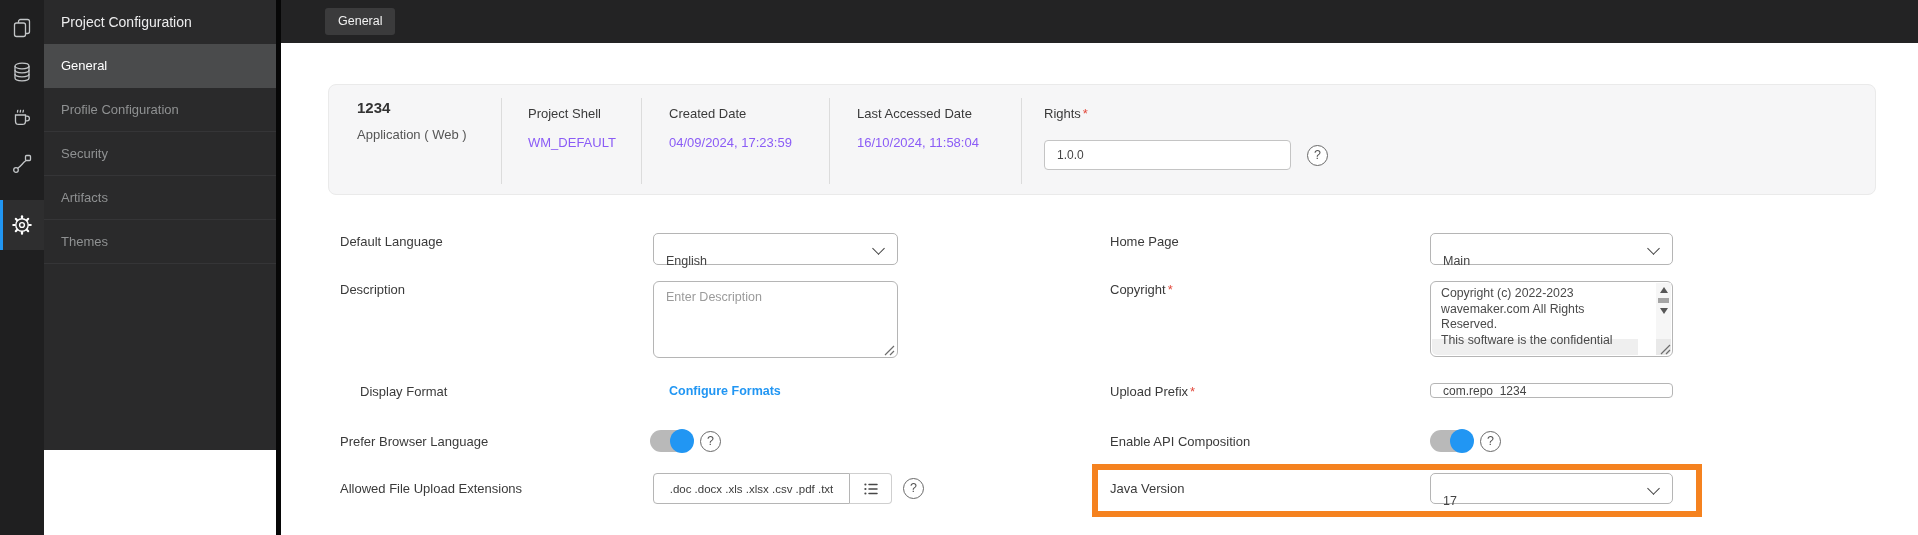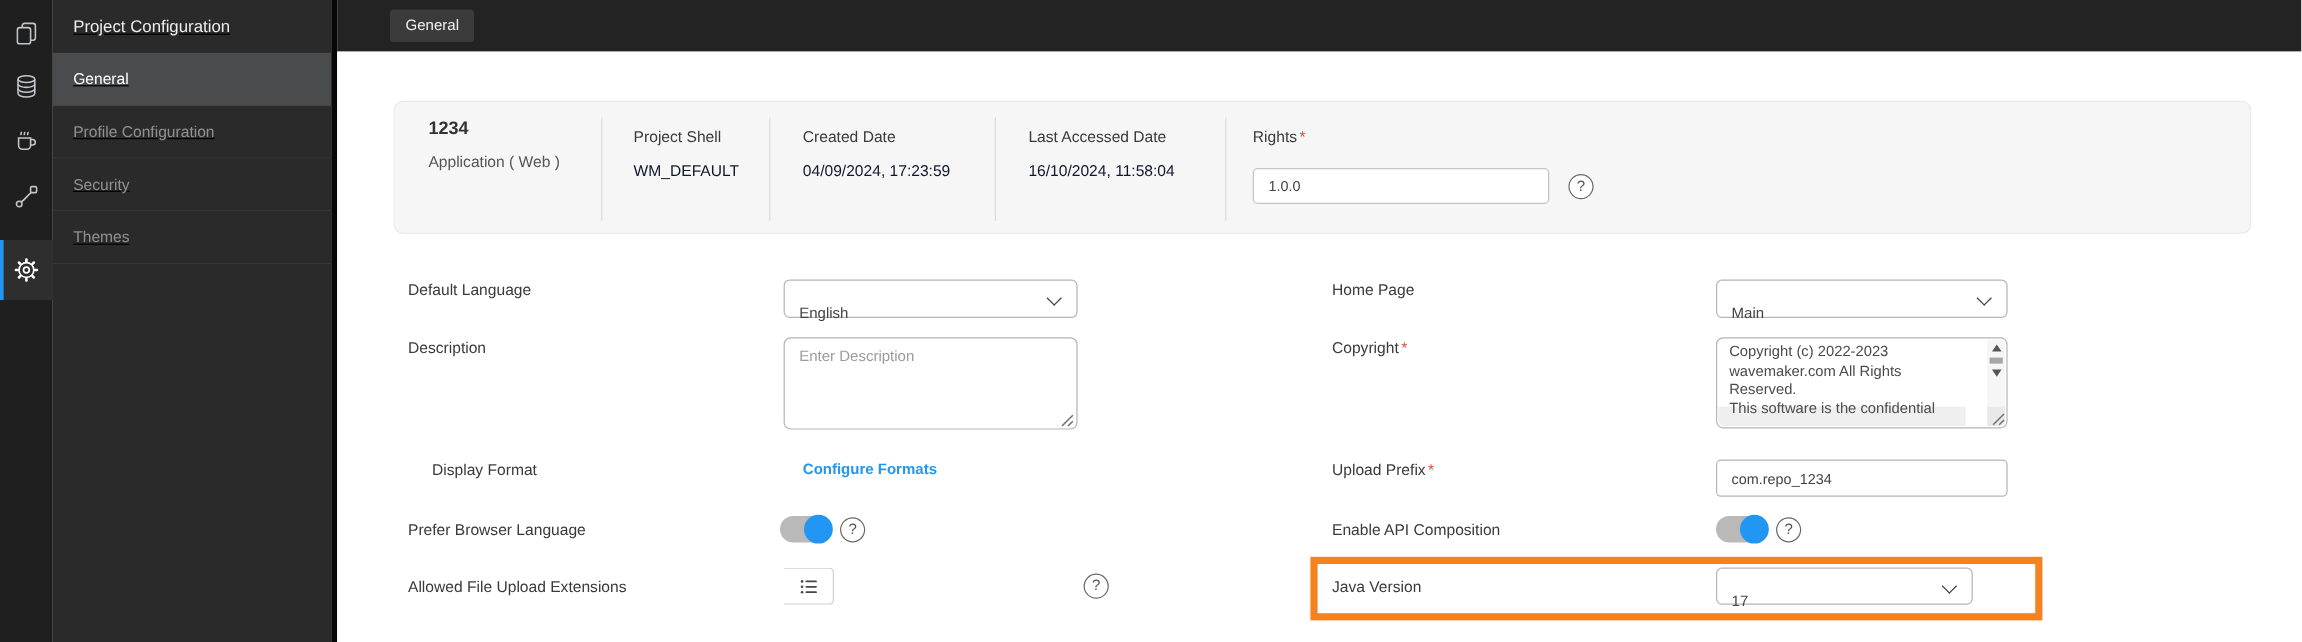--- a/index.html
+++ b/index.html
@@ -6,21 +6,21 @@
   body{font-family:"Liberation Sans",sans-serif;}
   .stage{position:relative;width:1918px;height:535px;background:#fff;overflow:hidden;}
 
   
   .rail{position:absolute;left:0;top:0;width:44px;height:535px;background:#1f1f20;}
   .rail-item{position:absolute;left:0;width:44px;height:44px;display:flex;align-items:center;justify-content:center;cursor:pointer;}
   .rail-item.active{height:50px;background:#2e2e2f;}
   .active-bar{position:absolute;left:0;top:0;width:3px;height:100%;background:#2196F3;}
 
   
-  .sidebar{position:absolute;left:44px;top:0;width:232px;height:535px;background:#2a2a2b;text-decoration:underline;}
+  .sidebar{position:absolute;left:44px;top:0;width:232px;height:450px;background:#2a2a2b;}
   .sidebar-title{height:44px;line-height:44px;padding-left:17px;color:#ededee;font-size:14px;}
   .side-item{height:43px;line-height:43px;padding-left:17px;font-size:13px;color:#8f9192;border-bottom:1px solid #353537;cursor:pointer;}
   .side-item.active{background:#4a4b4c;color:#ffffff;border-bottom-color:#4a4b4c;}
 
   .strip{position:absolute;left:276px;top:0;width:5px;height:535px;background:#070707;}
 
   
   .topbar{position:absolute;left:281px;top:0;width:1637px;height:43px;background:#232324;}
   .tab{position:absolute;left:44px;top:8px;height:27px;line-height:27px;padding:0 13px;background:#3b3b3c;color:#f2f2f2;font-size:12.5px;border-radius:3px;cursor:pointer;}
 
@@ -28,21 +28,21 @@
   .content{position:absolute;left:281px;top:43px;width:1637px;height:492px;background:#fff;}
 
   
   .card{position:absolute;left:47px;top:41px;width:1548px;height:111px;background:#f6f6f7;border:1px solid #eaeaea;border-radius:8px;box-sizing:border-box;}
   .card-name{position:absolute;left:28px;top:14px;}
   .card-name .n{font-size:15px;font-weight:bold;color:#333;}
   .card-name .t{margin-top:11px;font-size:13px;color:#555;}
   .vdiv{position:absolute;top:13px;height:86px;width:1px;background:#dcdcdc;}
   .cfield{position:absolute;top:21px;}
   .cfield .l{font-size:13px;color:#3a3a3a;}
-  .cfield .v{margin-top:14px;font-size:13px;color:#0f172a;}
+  .cfield .v{margin-top:14px;font-size:13px;color:#8b5cf6;}
   .req{color:#e2493c;margin-left:2px;}
   .vlabel{position:absolute;left:715px;top:21px;font-size:13px;color:#3a3a3a;}
   .vinput{position:absolute;left:715px;top:55px;width:247px;height:30px;box-sizing:border-box;border:1px solid #c4c4c4;border-radius:4px;background:#fff;font-size:12px;color:#444;padding:0 12px;font-family:"Liberation Sans",sans-serif;}
 
   
   .flabel{position:absolute;font-size:13px;color:#3a3a3a;line-height:15px;}
   .sel{position:absolute;width:245px;height:32px;box-sizing:border-box;border:1px solid #b5b5b5;border-radius:5px;background:#fff;font-size:12.5px;color:#444;line-height:30px;padding:12px 12px;cursor:pointer;}
   .chev{position:absolute;right:14px;top:10px;width:8px;height:8px;border-right:1.7px solid #3f3f3f;border-bottom:1.7px solid #3f3f3f;transform:rotate(45deg);}
   .ta{position:absolute;left:372px;top:238px;width:245px;height:77px;box-sizing:border-box;border:1px solid #b5b5b5;border-radius:6px;background:#fff;font-size:12.5px;color:#444;padding:8px 12px;resize:none;font-family:"Liberation Sans",sans-serif;outline:none;}
   .ta::placeholder{color:#9b9b9b;}
@@ -122,20 +122,21 @@
         </g>
       </svg>
     </div>
   </nav>
 
   <aside class="sidebar">
     <div class="sidebar-title">Project Configuration</div>
     <div class="side-item active">General</div>
     <div class="side-item">Profile Configuration</div>
     <div class="side-item">Security</div>
+    <div class="side-item">Artifacts</div>
     <div class="side-item">Themes</div>
   </aside>
 
   <div class="strip"></div>
 
   <header class="topbar">
     <div class="tab">General</div>
   </header>
 
   <main class="content">
@@ -206,56 +207,57 @@
           <path d="M10 1 L1 10 M10 6 L6 10" stroke="#6d6d6d" stroke-width="1.2" fill="none"></path>
         </svg>
       </div>
     </div>
 
     <div class="flabel" style="left:59px;top:341px;margin-left:20px;">Display Format</div>
     <a class="link" style="left:372px;top:341px;margin-left:16px;">Configure Formats</a>
     <div class="flabel" style="left:829px;top:341px;">
       <span>Upload Prefix</span><span class="req">*</span>
     </div>
-    <input class="tinput" style="left: 1149px; top: 340px; width: 243px; height: 31px;" type="text" value="com.repo_1234">
+    <input class="tinput" style="left: 1149px; top: 340px; width: 243px; height: 15px;" type="text" value="com.repo_1234">
 
     <div class="flabel" style="left:59px;top:391px;">Prefer Browser Language</div>
     <div class="toggle" style="left:369px;top:386px;">
       <span class="track"></span>
         <span class="knob"></span>
     </div>
     <div class="help" style="left:419px;top:388px;">?</div>
 
     <div class="flabel" style="left:829px;top:391px;">Enable API Composition</div>
     <div class="toggle" style="left:1149px;top:386px;">
       <span class="track"></span>
         <span class="knob"></span>
     </div>
     <div class="help" style="left:1199px;top:388px;">?</div>
 
     <div class="flabel" style="left:59px;top:438px;">Allowed File Upload Extensions</div>
     <div class="group">
+      <input class="gi" type="text" value=".doc .docx .xls .xlsx .csv .pdf .txt" style="">
       <div class="gb">
         <svg width="18" height="18" viewBox="0 0 18 18">
           <g stroke="#474747" stroke-width="1.5" stroke-linecap="round">
             <line x1="7" y1="4.5" x2="15" y2="4.5"></line>
             <line x1="7" y1="9" x2="15" y2="9"></line>
             <line x1="7" y1="13.5" x2="15" y2="13.5"></line>
           </g>
           <g fill="#474747">
             <circle cx="3.4" cy="4.5" r="1.1"></circle>
             <circle cx="3.4" cy="9" r="1.1"></circle>
             <circle cx="3.4" cy="13.5" r="1.1"></circle>
           </g>
         </svg>
       </div>
     </div>
     <div class="help" style="left:622px;top:435px;">?</div>
 
     <div class="flabel" style="left:829px;top:438px;">Java Version</div>
-    <div class="sel" style="left:1149px;top:430px;width:214px;height:31px;">
+    <div class="sel" style="left:1149px;top:430px;width:243px;height:31px;">
       <span>17</span>
       <span class="chev" style="top:10px;"></span>
     </div>
     <div class="hl"></div>
 
   </main>
 </div>
 
 </body></html>

